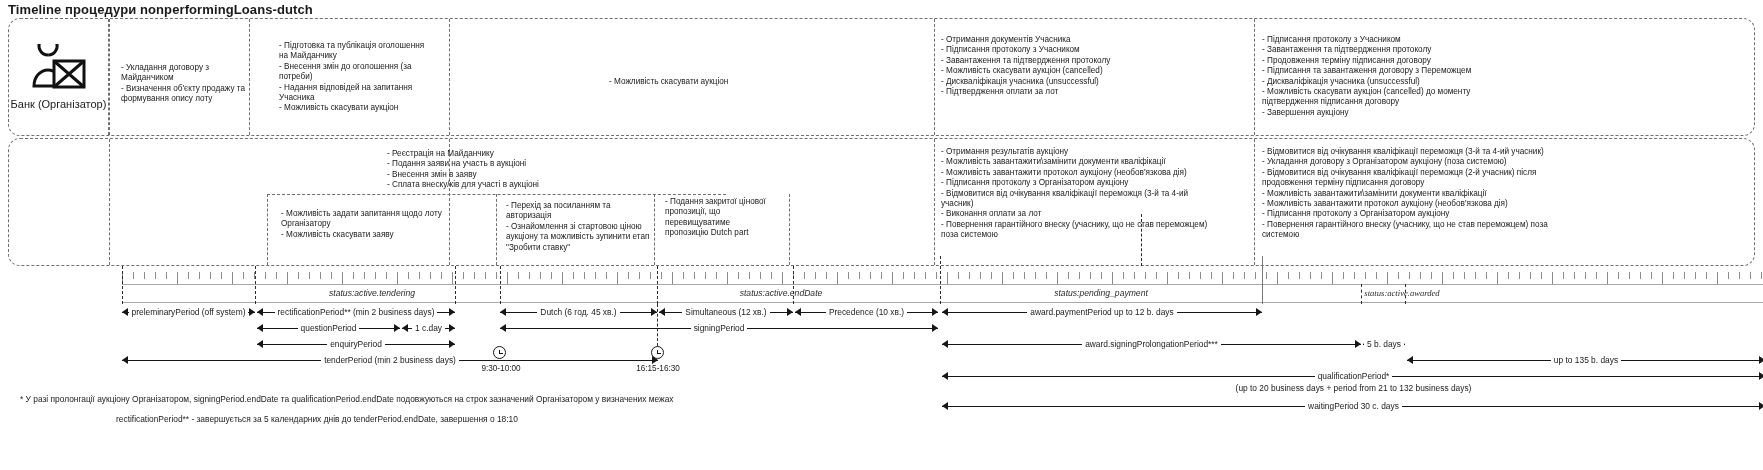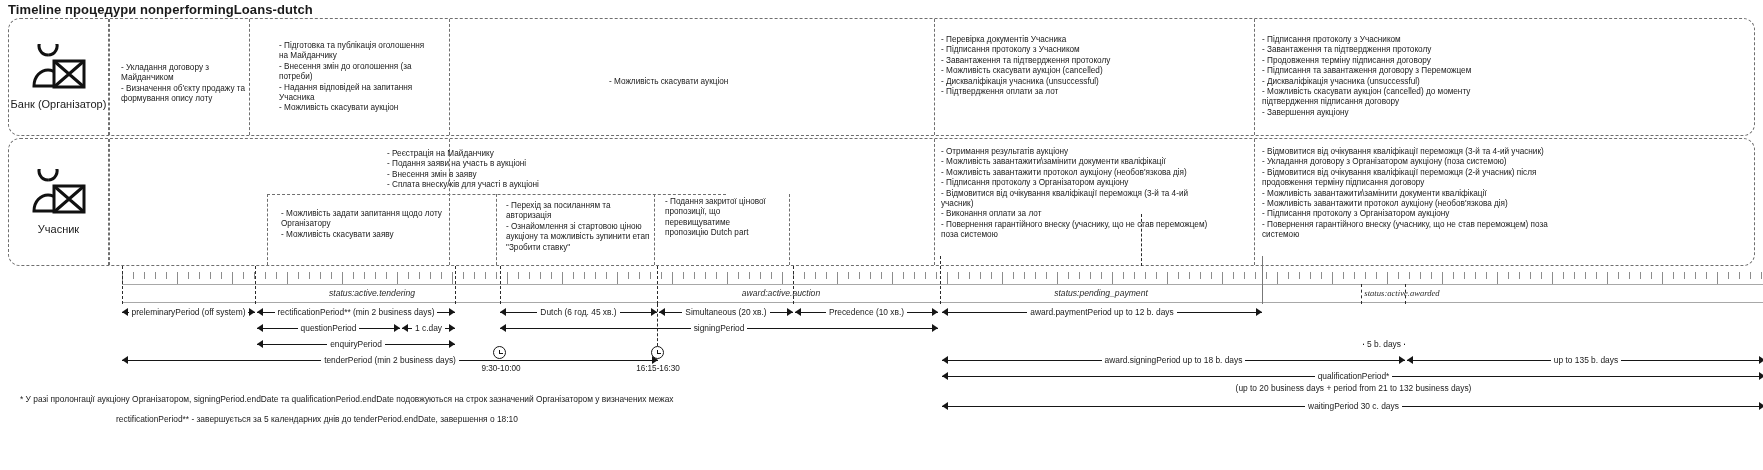--- a/index.html
+++ b/index.html
@@ -103,47 +103,37 @@
 - Визначення об'єкту продажу та
 формування опису лоту</div>
   <div class="txt" style="left:270px;top:22px;width:176px;">- Підготовка та публікація оголошення
 на Майданчику
 - Внесення змін до оголошення (за
 потреби)
 - Надання відповідей на запитання
 Учасника
 - Можливість скасувати аукціон</div>
   <div class="txt" style="left:600px;top:58px;width:180px;">- Можливість скасувати аукціон</div>
-  <div class="txt" style="left:932px;top:16px;width:310px;">- Перевірка документів Учасника
+  <div class="txt" style="left:932px;top:16px;width:310px;">- Отримання документів Учасника
 - Підписання протоколу з Учасником
 - Завантаження та підтвердження протоколу
 - Можливість скасувати аукціон (cancelled)
 - Дискваліфікація учасника (unsuccessful)
 - Підтвердження оплати за лот</div>
   <div class="txt" style="left:1253px;top:16px;width:310px;">- Підписання протоколу з Учасником
 - Завантаження та підтвердження протоколу
 - Продовження терміну підписання договору
 - Підписання та завантаження договору з Переможцем
 - Дискваліфікація учасника (unsuccessful)
 - Можливість скасувати аукціон (cancelled) до моменту
 підтвердження підписання договору
 - Завершення аукціону</div>
 </div>
 
 <div class="lane" id="lane-participant">
-  <div class="actor">
-    <div class="actor-ico">
-      <svg width="62" height="52" viewBox="0 0 62 52">
-        <path d="M20 11 a9 9 0 1 1 0.1 0 M6 42 c0-10 7-16 14-16 s14 6 14 16 z" fill="none" stroke="#111" stroke-width="3"></path>
-        <rect x="26" y="17" width="30" height="26" fill="#fff" stroke="#111" stroke-width="3"></rect>
-        <path d="M26 17 L56 43 M56 17 L26 43" fill="none" stroke="#111" stroke-width="3"></path>
-      </svg>
-    </div>
-    <div class="actor-label">Учасник</div>
-  </div>
 
   <div class="vsep" style="left:100px"></div>
   <div class="vsep" style="left:258px;top:55px;bottom:0"></div>
   <div class="vsep" style="left:440px"></div>
   <div class="vsep" style="left:487px;top:55px;bottom:0"></div>
   <div class="vsep" style="left:645px;top:55px;bottom:0"></div>
   <div class="vsep" style="left:780px;top:55px;bottom:0"></div>
   <div class="vsep" style="left:925px"></div>
   <div class="vsep" style="left:1245px"></div>
   <div class="hsep" style="left:258px;right:1028px;top:55px"></div>
@@ -334,21 +324,21 @@
       <div class="tick" style="left: 1584px;"></div>
       <div class="tick major" style="left: 1595px;"></div>
       <div class="tick" style="left: 1606px;"></div>
       <div class="tick" style="left: 1617px;"></div>
       <div class="tick" style="left: 1628px;"></div>
       <div class="tick" style="left: 1639px;"></div>
     </div>
   <div class="bandline"></div>
 
   <div class="statusband" style="left:110px;width:500px;">status:active.tendering</div>
-  <div class="statusband" style="left:610px;width:318px;">award:active.auction</div>
+  <div class="statusband" style="left:610px;width:318px;">status:active.endDate</div>
   <div class="statusband" style="left:928px;width:322px;">status:pending_payment</div>
   <div class="statusband" style="left:1290px;width:200px;font-family:Liberation Serif, serif;">status:active.awarded</div>
 
   <div class="vline" style="left:110px;top:0;height:38px"></div>
   <div class="vline" style="left:243px;top:0;height:38px"></div>
   <div class="vline" style="left:443px;top:0;height:38px"></div>
   <div class="vline" style="left:488px;top:0;height:38px"></div>
   <div class="vline" style="left:645px;top:0;height:38px"></div>
   <div class="vline" style="left:781px;top:0;height:38px"></div>
   <div class="vline" style="left:928px;top:-10px;height:48px"></div>
@@ -371,21 +361,21 @@
   <div class="meas" style="left:488px;width:157px;top:40px;">
     <div class="line"></div>
       <div class="cap l"></div>
       <div class="cap r"></div>
     <div class="lbl"><span>Dutch (6 год. 45 хв.)</span></div>
   </div>
   <div class="meas" style="left:647px;width:134px;top:40px;">
     <div class="line"></div>
       <div class="cap l"></div>
       <div class="cap r"></div>
-    <div class="lbl"><span>Simultaneous (20 хв.)</span></div>
+    <div class="lbl"><span>Simultaneous (12 хв.)</span></div>
   </div>
   <div class="meas" style="left:783px;width:143px;top:40px;">
     <div class="line"></div>
       <div class="cap l"></div>
       <div class="cap r"></div>
     <div class="lbl"><span>Precedence (10 хв.)</span></div>
   </div>
   <div class="meas" style="left:930px;width:320px;top:40px;">
     <div class="line"></div>
       <div class="cap l"></div>
@@ -411,38 +401,38 @@
       <div class="cap r"></div>
     <div class="lbl"><span>signingPeriod</span></div>
   </div>
 
   <div class="meas" style="left:245px;width:198px;top:72px;">
     <div class="line"></div>
       <div class="cap l"></div>
       <div class="cap r"></div>
     <div class="lbl"><span>enquiryPeriod</span></div>
   </div>
+  <div class="meas" style="left:930px;width:419px;top:72px;">
+    <div class="line"></div>
+      <div class="cap l"></div>
+      <div class="cap r"></div>
+    <div class="lbl"><span>award.signingProlongationPeriod***</span></div>
+  </div>
   <div class="meas" style="left:1351px;width:42px;top:72px;">
     <div class="line"></div>
       <div class="cap l"></div>
       <div class="cap r"></div>
     <div class="lbl"><span>5 b. days</span></div>
   </div>
 
   <div class="meas" style="left:110px;width:536px;top:88px;">
     <div class="line"></div>
       <div class="cap l"></div>
       <div class="cap r"></div>
     <div class="lbl"><span>tenderPeriod (min 2 business days)</span></div>
-  </div>
-  <div class="meas" style="left:930px;width:463px;top:88px;">
-    <div class="line"></div>
-      <div class="cap l"></div>
-      <div class="cap r"></div>
-    <div class="lbl"><span>award.signingPeriod up to 18 b. days</span></div>
   </div>
   <div class="meas" style="left:1395px;width:358px;top:88px;">
     <div class="line"></div>
       <div class="cap l"></div>
       <div class="cap r"></div>
     <div class="lbl"><span>up to 135 b. days</span></div>
   </div>
 
   <div class="meas" style="left:930px;width:823px;top:104px;">
     <div class="line"></div>

